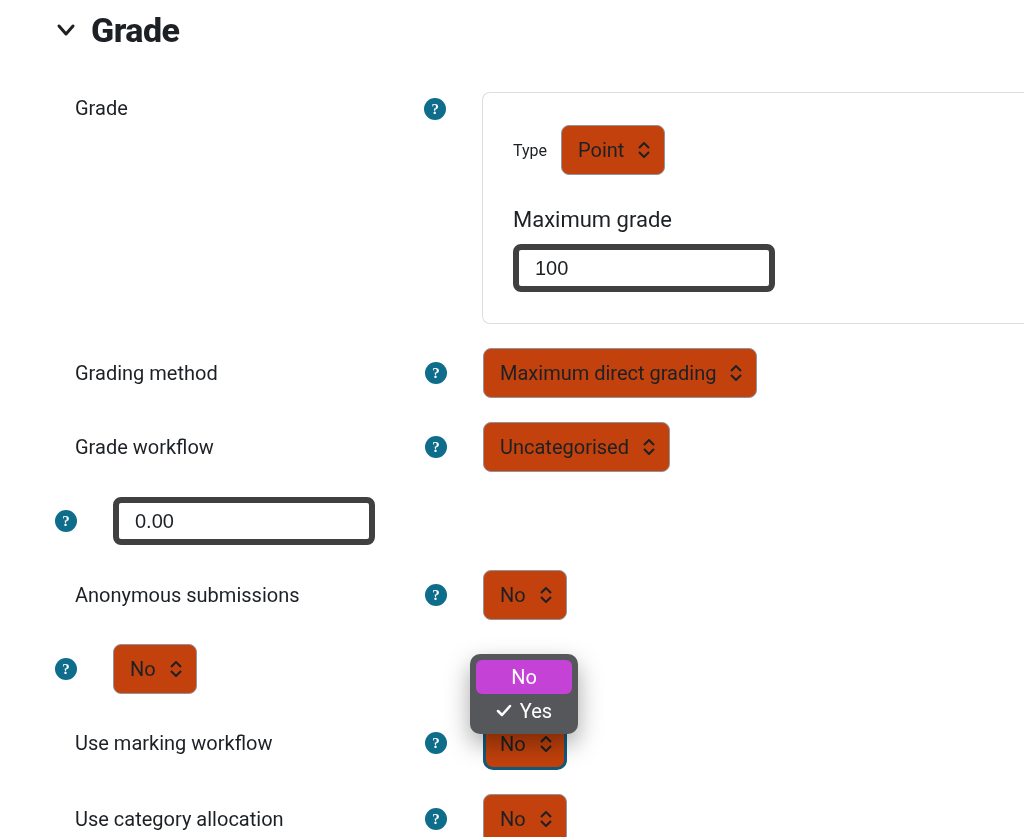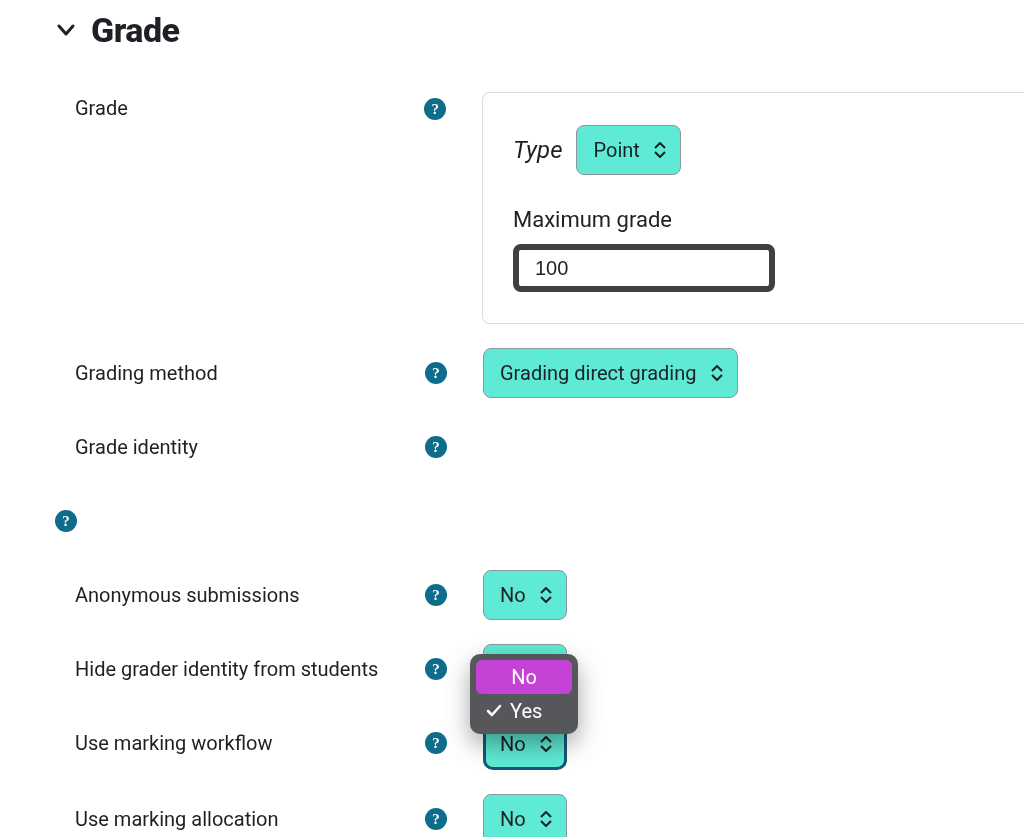--- a/index.html
+++ b/index.html
@@ -31,55 +31,55 @@
     font-weight: 900; font-size: 15px; line-height: 1; cursor: pointer;
     font-family: Georgia, serif;
   }
 
   
   .grade-box {
     border: 1px solid #dedede; border-right: none; border-radius: 8px 0 0 8px;
     padding: 32px 0 28px 30px; width: 542px; min-height: 232px;
   }
   .type-row { display: flex; align-items: center; gap: 14px; margin-bottom: 32px; }
-  .type-row .type-label { font-size: 24px; font-style: italic; }
+  .type-row .type-label { font-size: 16px; }
   .subfield-label { font-size: 22px; margin-bottom: 12px; }
   .text-input {
     height: 48px; border: 6px solid #404040; border-radius: 8px;
     font-size: 20px; padding: 0 16px; color: #1d2125; background: #fff;
   }
   .text-input.maxgrade { width: 262px; }
   .text-input.gpass { width: 262px; }
 
   
   .faux-select {
     display: inline-flex; align-items: center; gap: 14px;
     height: 50px; border: 1px solid #8f959e; border-radius: 8px;
-    padding: 0 14px 0 16px; font-size: 20px; color: #1d2125; background: #5eead4;
+    padding: 0 14px 0 16px; font-size: 20px; color: #1d2125; background: #c2410c;
     cursor: pointer; user-select: none;
   }
   .spinner { display: inline-flex; flex-direction: column; align-items: center; gap: 2px; }
   .spinner svg { display: block; }
 
   
   .faux-select.focused { border: 3px solid #14597a; padding: 0 12px 0 14px; height: 52px; border-radius: 10px; }
 
   
   .dropdown-pop {
     position: absolute;
     left: 470px; top: 654px;
     width: 108px;
     background: #56575a; border-radius: 10px;
     padding: 6px; box-shadow: 0 10px 24px rgba(0,0,0,.35);
     z-index: 50;
   }
   .dropdown-pop .opt {
     display: flex; align-items: center; gap: 8px;
     height: 34px; border-radius: 6px; padding: 0 10px;
-    color: #fff; font-size: 20px; cursor: pointer;
+    color: #fff; font-size: 20px; cursor: pointer; justify-content: center;
   }
   .dropdown-pop .opt.highlight { background: #c542d6; justify-content: center; }
   .dropdown-pop .opt .check { width: 16px; color: #fff; display: inline-flex; }
 
   
   .chev svg, .spinner svg, .help-icon, .check svg { pointer-events: none; }
 </style>
 </head>
 <body>
 
@@ -125,46 +125,62 @@
 
   <div class="form-row row-spacing">
     <div class="label-col">
         <span>Grading method</span>
       </div>
     <div class="help-col">
         <span class="help-icon">?</span>
       </div>
     <div class="field-col">
       <div class="faux-select">
-        <span>Grading direct grading</span>
-        <span class="spinner">
-          <svg width="12" height="7" viewBox="0 0 12 7">
-              <path d="M1 6 L6 1 L11 6" fill="none" stroke="#1d2125" stroke-width="2"></path>
-            </svg>
-          <svg width="12" height="7" viewBox="0 0 12 7">
-              <path d="M1 1 L6 6 L11 1" fill="none" stroke="#1d2125" stroke-width="2"></path>
-            </svg>
-        </span>
-      </div>
-    </div>
-  </div>
-
-  <div class="form-row row-spacing">
-    <div class="label-col">
-        <span>Grade identity</span>
-      </div>
-    <div class="help-col">
-        <span class="help-icon">?</span>
-      </div>
-  </div>
-
-  <div class="form-row row-spacing">
-    <div class="help-col">
-        <span class="help-icon">?</span>
-      </div>
+        <span>Maximum direct grading</span>
+        <span class="spinner">
+          <svg width="12" height="7" viewBox="0 0 12 7">
+              <path d="M1 6 L6 1 L11 6" fill="none" stroke="#1d2125" stroke-width="2"></path>
+            </svg>
+          <svg width="12" height="7" viewBox="0 0 12 7">
+              <path d="M1 1 L6 6 L11 1" fill="none" stroke="#1d2125" stroke-width="2"></path>
+            </svg>
+        </span>
+      </div>
+    </div>
+  </div>
+
+  <div class="form-row row-spacing">
+    <div class="label-col">
+        <span>Grade workflow</span>
+      </div>
+    <div class="help-col">
+        <span class="help-icon">?</span>
+      </div>
+    <div class="field-col">
+      <div class="faux-select">
+        <span>Uncategorised</span>
+        <span class="spinner">
+          <svg width="12" height="7" viewBox="0 0 12 7">
+              <path d="M1 6 L6 1 L11 6" fill="none" stroke="#1d2125" stroke-width="2"></path>
+            </svg>
+          <svg width="12" height="7" viewBox="0 0 12 7">
+              <path d="M1 1 L6 6 L11 1" fill="none" stroke="#1d2125" stroke-width="2"></path>
+            </svg>
+        </span>
+      </div>
+    </div>
+  </div>
+
+  <div class="form-row row-spacing">
+    <div class="help-col">
+        <span class="help-icon">?</span>
+      </div>
+    <div class="field-col">
+      <input class="text-input gpass" value="0.00" style="">
+    </div>
   </div>
 
   <div class="form-row row-spacing">
     <div class="label-col">
         <span>Anonymous submissions</span>
       </div>
     <div class="help-col">
         <span class="help-icon">?</span>
       </div>
     <div class="field-col">
@@ -176,23 +192,20 @@
             </svg>
           <svg width="12" height="7" viewBox="0 0 12 7">
               <path d="M1 1 L6 6 L11 1" fill="none" stroke="#1d2125" stroke-width="2"></path>
             </svg>
         </span>
       </div>
     </div>
   </div>
 
   <div class="form-row row-spacing">
-    <div class="label-col">
-        <span>Hide grader identity from students</span>
-      </div>
     <div class="help-col">
         <span class="help-icon">?</span>
       </div>
     <div class="field-col">
       <div class="faux-select">
         <span>No</span>
         <span class="spinner">
           <svg width="12" height="7" viewBox="0 0 12 7">
               <path d="M1 6 L6 1 L11 6" fill="none" stroke="#1d2125" stroke-width="2"></path>
             </svg>
@@ -221,21 +234,21 @@
           <svg width="12" height="7" viewBox="0 0 12 7">
               <path d="M1 1 L6 6 L11 1" fill="none" stroke="#1d2125" stroke-width="2"></path>
             </svg>
         </span>
       </div>
     </div>
   </div>
 
   <div class="form-row">
     <div class="label-col">
-        <span>Use marking allocation</span>
+        <span>Use category allocation</span>
       </div>
     <div class="help-col">
         <span class="help-icon">?</span>
       </div>
     <div class="field-col">
       <div class="faux-select">
         <span>No</span>
         <span class="spinner">
           <svg width="12" height="7" viewBox="0 0 12 7">
               <path d="M1 6 L6 1 L11 6" fill="none" stroke="#1d2125" stroke-width="2"></path>

